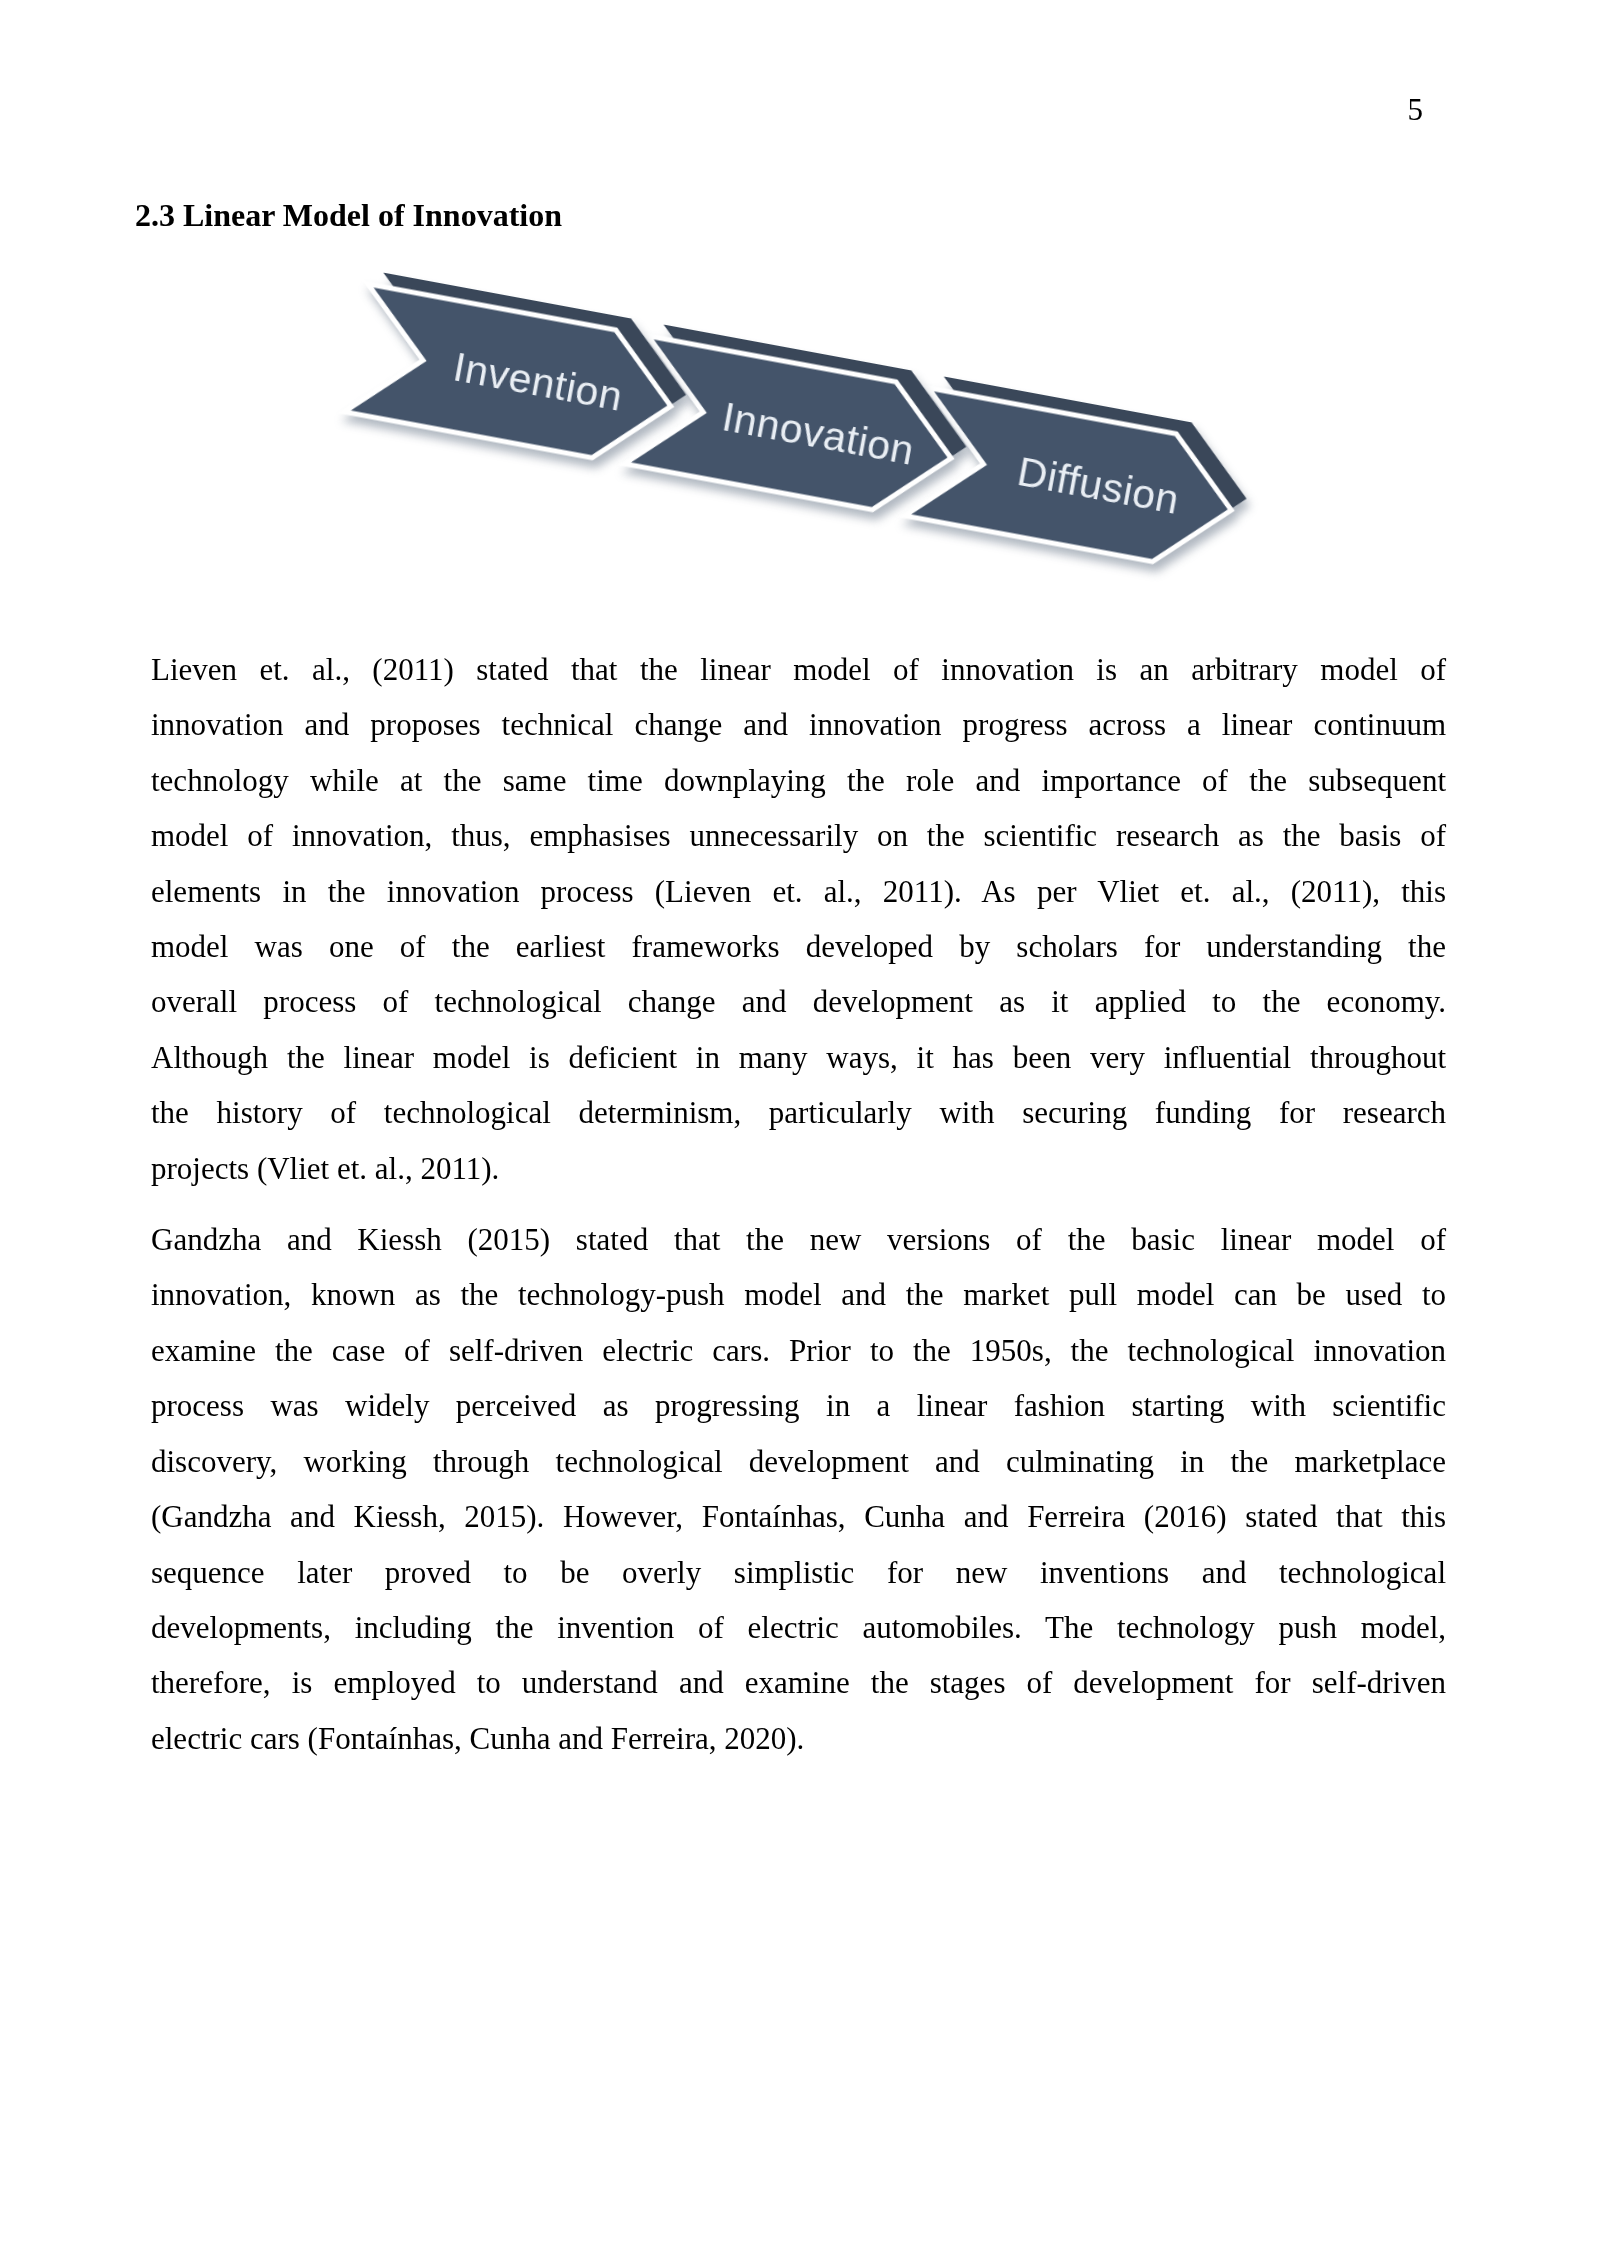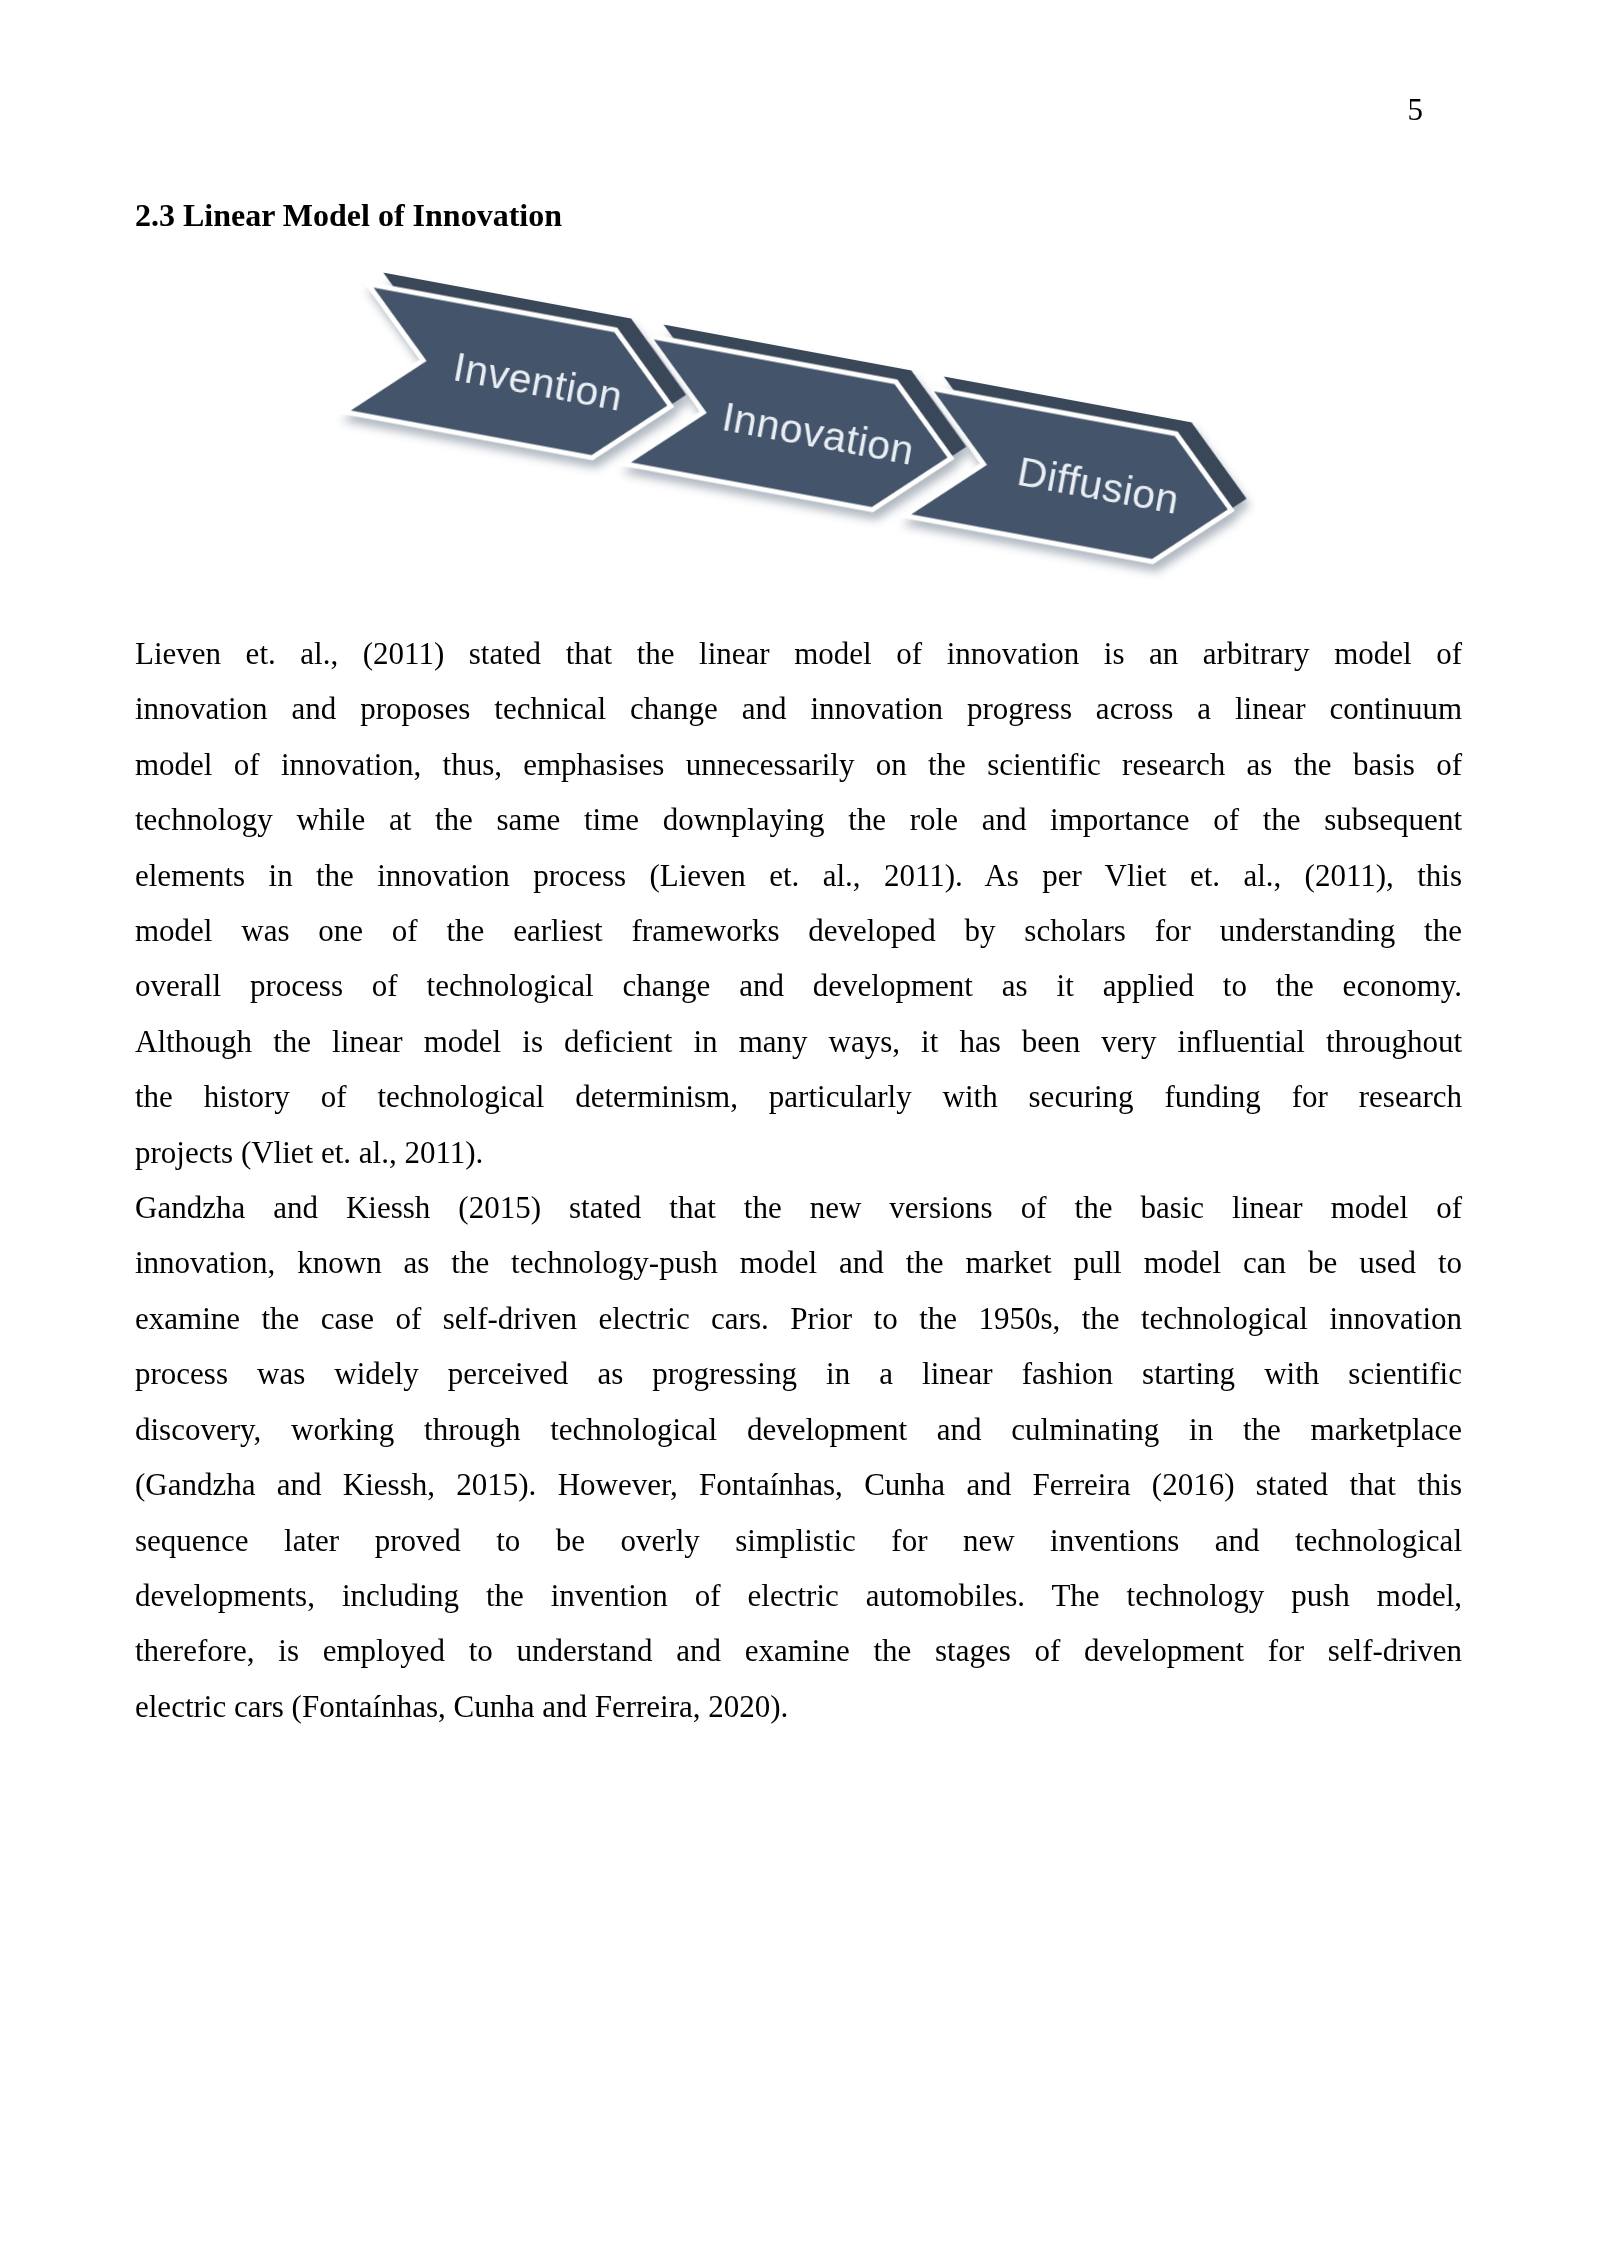--- a/index.html
+++ b/index.html
@@ -63,21 +63,21 @@
   }
   .body-text {
     position: absolute;
     left: 135px;
     top: 626px;
     width: 1327px;
     font-size: 31px;
     line-height: 55.4px;
   }
   .paragraph {
-    margin: 0;
+    margin: 16px;
   }
   .line {
     text-align: justify;
     text-align-last: justify;
     white-space: nowrap;
   }
   .line.last {
     text-align-last: left;
   }
 </style>
@@ -109,22 +109,22 @@
             <text x="185" y="79" fill="#E9EEF4">Invention</text>
           </g>
         </g>
       </svg>
   </div>
 
   <div class="body-text">
       <div class="paragraph">
         <div class="line">Lieven et. al., (2011) stated that the linear model of innovation is an arbitrary model of</div>
         <div class="line">innovation and proposes technical change and innovation progress across a linear continuum</div>
+        <div class="line">technology while at the same time downplaying the role and importance of the subsequent</div>
         <div class="line">model of innovation, thus, emphasises unnecessarily on the scientific research as the basis of</div>
-        <div class="line">technology while at the same time downplaying the role and importance of the subsequent</div>
         <div class="line">elements in the innovation process (Lieven et. al., 2011). As per Vliet et. al., (2011), this</div>
         <div class="line">model was one of the earliest frameworks developed by scholars for understanding the</div>
         <div class="line">overall process of technological change and development as it applied to the economy.</div>
         <div class="line">Although the linear model is deficient in many ways, it has been very influential throughout</div>
         <div class="line">the history of technological determinism, particularly with securing funding for research</div>
         <div class="line last">projects (Vliet et. al., 2011).</div>
       </div>
       <div class="paragraph">
         <div class="line">Gandzha and Kiessh (2015) stated that the new versions of the basic linear model of</div>
         <div class="line">innovation, known as the technology-push model and the market pull model can be used to</div>

